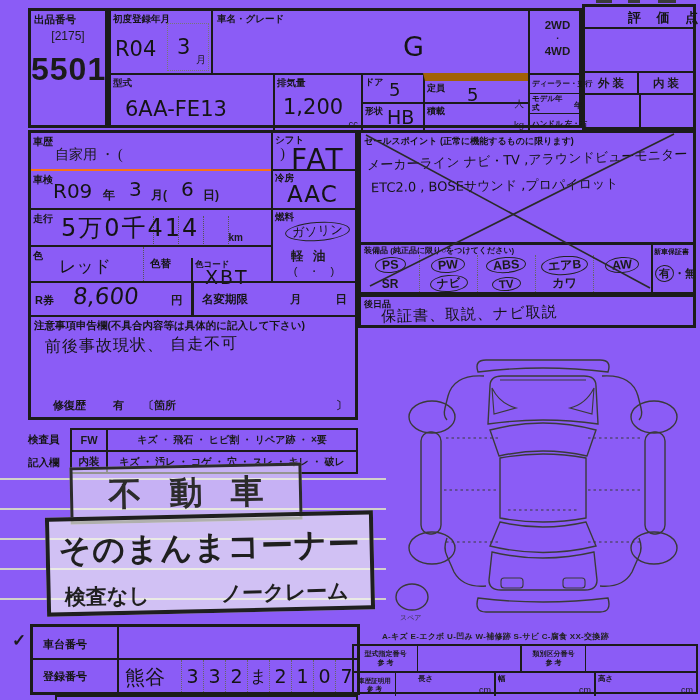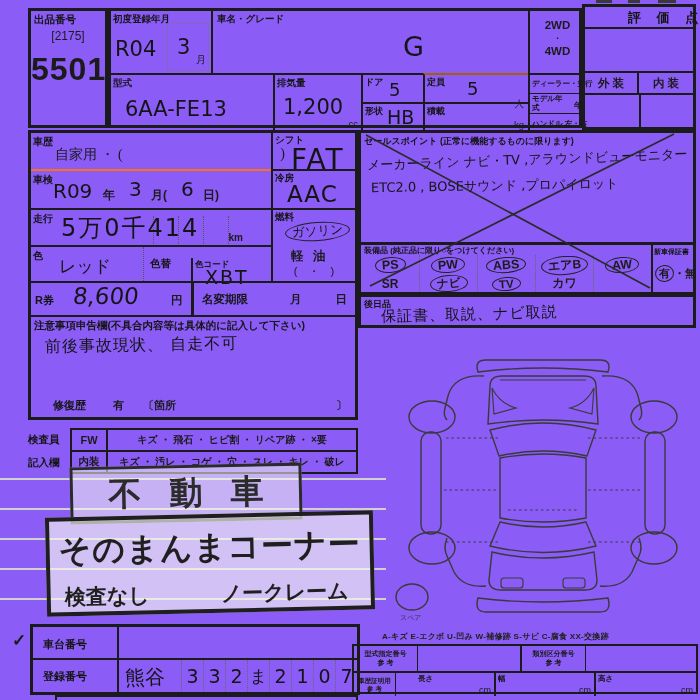--- a/index.html
+++ b/index.html
@@ -67,21 +67,21 @@
     <div class="abs" style="left:162px;top:62px;width:88px;height:58px;border-top:2px solid #1b1b1b;border-left:2px solid #1b1b1b;">
       <span class="lbl" style="left:2px;top:2px;font-size:9.5px;">排気量</span>
       <span class="hand" style="left:8px;top:20px;font-size:21px;">1,200</span>
       <span class="prt" style="right:3px;bottom:2px;font-size:9.5px;">cc</span>
     </div>
 
     <div class="abs" style="left:250px;top:62px;width:62px;height:29px;border-top:2px solid #1b1b1b;border-left:2px solid #1b1b1b;">
       <span class="lbl" style="left:2px;top:1px;font-size:9px;">ドア</span>
       <span class="hand" style="left:26px;top:4px;font-size:18px;">5</span>
     </div>
-    <div class="abs" style="left:312px;top:62px;width:105px;height:39px;border-top:2px solid #a16207;border-left:2px solid #1b1b1b;">
+    <div class="abs" style="left:312px;top:62px;width:105px;height:39px;border-top:8px solid #a16207;border-left:2px solid #1b1b1b;">
       <span class="lbl" style="left:2px;top:1px;font-size:9px;">定員</span>
       <span class="hand" style="left:42px;top:3px;font-size:18px;">5</span>
       <span class="prt" style="right:4px;bottom:1px;font-size:9.5px;">人</span>
     </div>
     <div class="abs" style="left:250px;top:91px;width:62px;height:29px;border-top:2px solid #1b1b1b;border-left:2px solid #1b1b1b;">
       <span class="lbl" style="left:2px;top:1px;font-size:9px;">形状</span>
       <span class="hand" style="left:24px;top:2px;font-size:19px;">HB</span>
     </div>
     <div class="abs" style="left:312px;top:91px;width:105px;height:29px;border-top:2px solid #1b1b1b;border-left:2px solid #1b1b1b;">
       <span class="lbl" style="left:2px;top:1px;font-size:9px;">積載</span>

